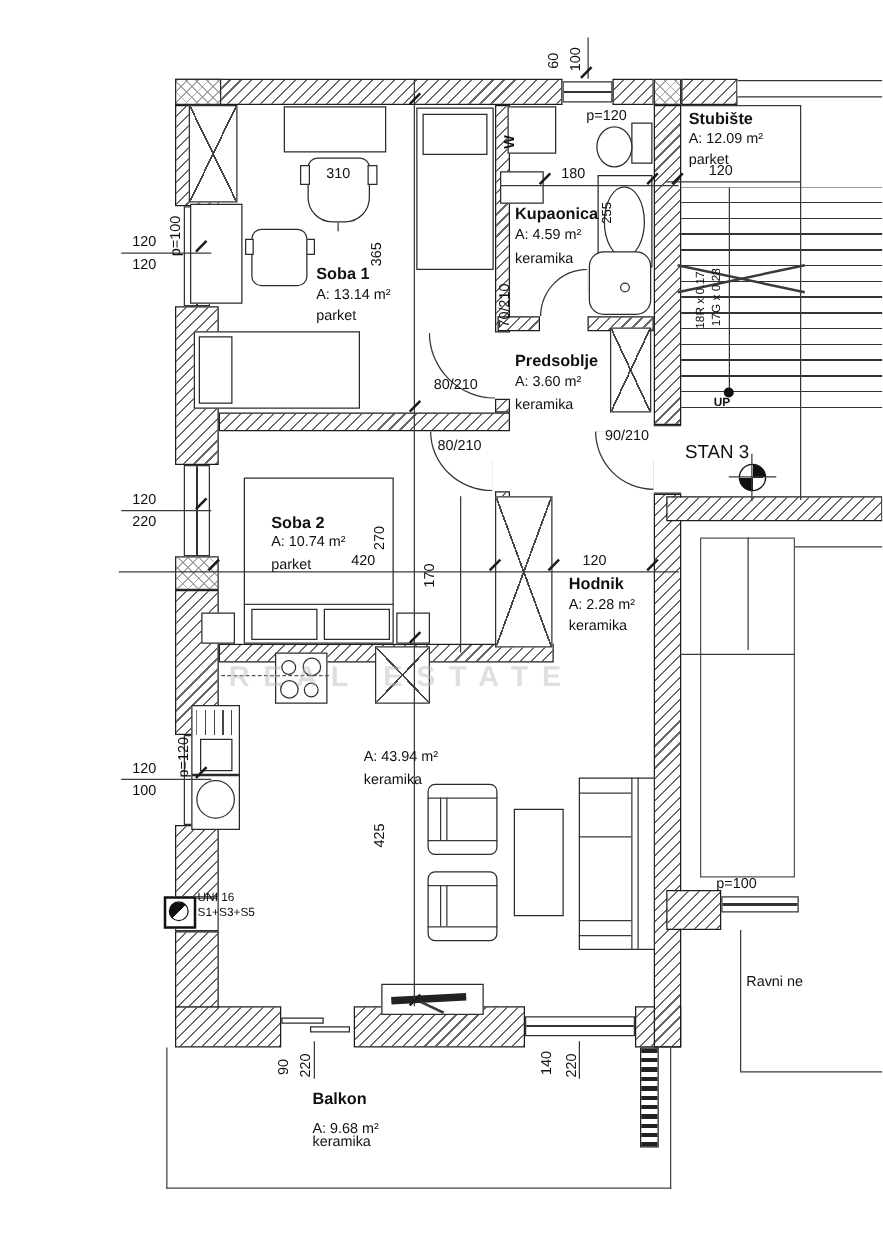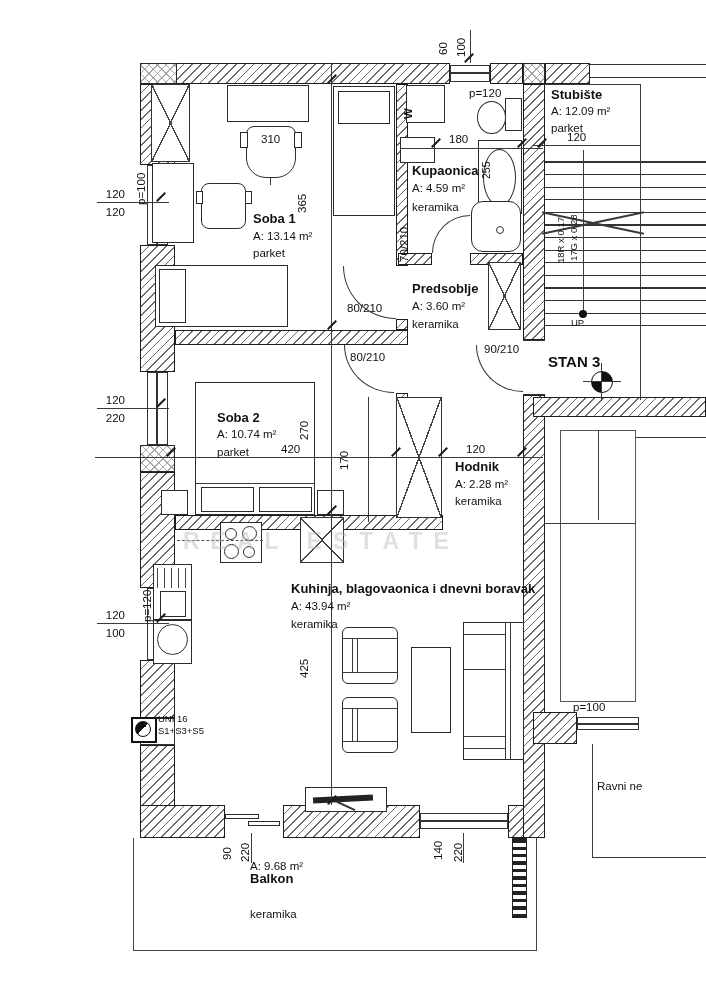--- a/index.html
+++ b/index.html
@@ -21,21 +21,21 @@
   .gap{background:#fff;border-top:1px solid #333;border-bottom:1px solid #333;}
   .band{background:#fff;border-top:1px solid #333;border-bottom:1px solid #333;}
   .arc{background:transparent;}
   .arc.tl{border-left:1.2px solid #333;border-top:1.2px solid #333;border-top-left-radius:100% 100%;}
   .arc.bl{border-left:1.2px solid #333;border-bottom:1.2px solid #333;border-bottom-left-radius:100% 100%;}
   .circ{border:1.2px solid #333;border-radius:50%;background:#fff;}
   .t{font-weight:bold;font-size:13px;line-height:15px;white-space:nowrap;}
   .s{font-size:11.5px;line-height:15px;white-space:nowrap;}
   .d{font-size:11.5px;line-height:16px;white-space:nowrap;}
   .d9{font-size:9.5px;line-height:11px;white-space:nowrap;}
-  .big{font-weight:bold;font-size:15px;white-space:nowrap;}
+  .big{font-weight:normal;font-size:15px;white-space:nowrap;}
   .r{transform:rotate(-90deg);transform-origin:left bottom;}
   .ra{text-align:right;width:30px;}
   .tk{width:12px;height:2px;background:#1a1a1a;transform:rotate(-45deg);}
   .treads{background:repeating-linear-gradient(180deg,transparent 0 11.4px,#333 11.4px 12.6px);}
   .rack{background:repeating-linear-gradient(90deg,#444 0 1px,transparent 1px 7px);}
   .stripes{border:1px solid #222;background:repeating-linear-gradient(180deg,#222 0 3.5px,#fff 3.5px 7.5px);}
   .wm{z-index:40;pointer-events:none;font-weight:bold;}
   .bench{border:1.2px solid #111;border-radius:50%;
      background:conic-gradient(#111 0 90deg,#fff 90deg 180deg,#111 180deg 270deg,#fff 270deg 360deg);}
   .venti{border:2.5px solid #111;background:#fff;}
@@ -232,30 +232,29 @@
   <div class="s" style="left:412px;top:317px">keramika</div>
 
   <div class="t" style="left:217px;top:410px">Soba 2</div>
   <div class="s" style="left:217px;top:427px">A: 10.74  m²</div>
   <div class="s" style="left:217px;top:445px">parket</div>
 
   <div class="t" style="left:455px;top:459px">Hodnik</div>
   <div class="s" style="left:455px;top:477px">A: 2.28  m²</div>
   <div class="s" style="left:455px;top:494px">keramika</div>
 
-  <div class="t" style="left:291px;top:581px">Kuhinja, blagovaonica i dnevni boravak</div>
   <div class="s" style="left:291px;top:599px">A: 43.94  m²</div>
   <div class="s" style="left:291px;top:617px">keramika</div>
 
   <div class="t" style="left:250px;top:871px">Balkon</div>
-  <div class="s" style="left:250px;top:859px">A: 9.68  m²</div>
+  <div class="s" style="left:250px;top:896px">A: 9.68  m²</div>
   <div class="s" style="left:250px;top:907px">keramika</div>
 
   <div class="big" style="left:548px;top:353px">STAN 3</div>
-  <div class="d9" style="left:571px;top:317px;font-weight:normal">UP</div>
+  <div class="d9" style="left:571px;top:317px;font-weight:bold">UP</div>
   <div class="d" style="left:573px;top:699px">p=100</div>
   <div class="d" style="left:597px;top:778px">Ravni ne</div>
   <div class="d9" style="left:158px;top:713px">UNI 16</div>
   <div class="d9" style="left:158px;top:725px">S1+S3+S5</div>
 
   <div class="d" style="left:281px;top:441px">420</div>
   <div class="d" style="left:466px;top:441px">120</div>
   <div class="d" style="left:449px;top:131px">180</div>
   <div class="d" style="left:469px;top:85px">p=120</div>
   <div class="d" style="left:347px;top:300px">80/210</div>

